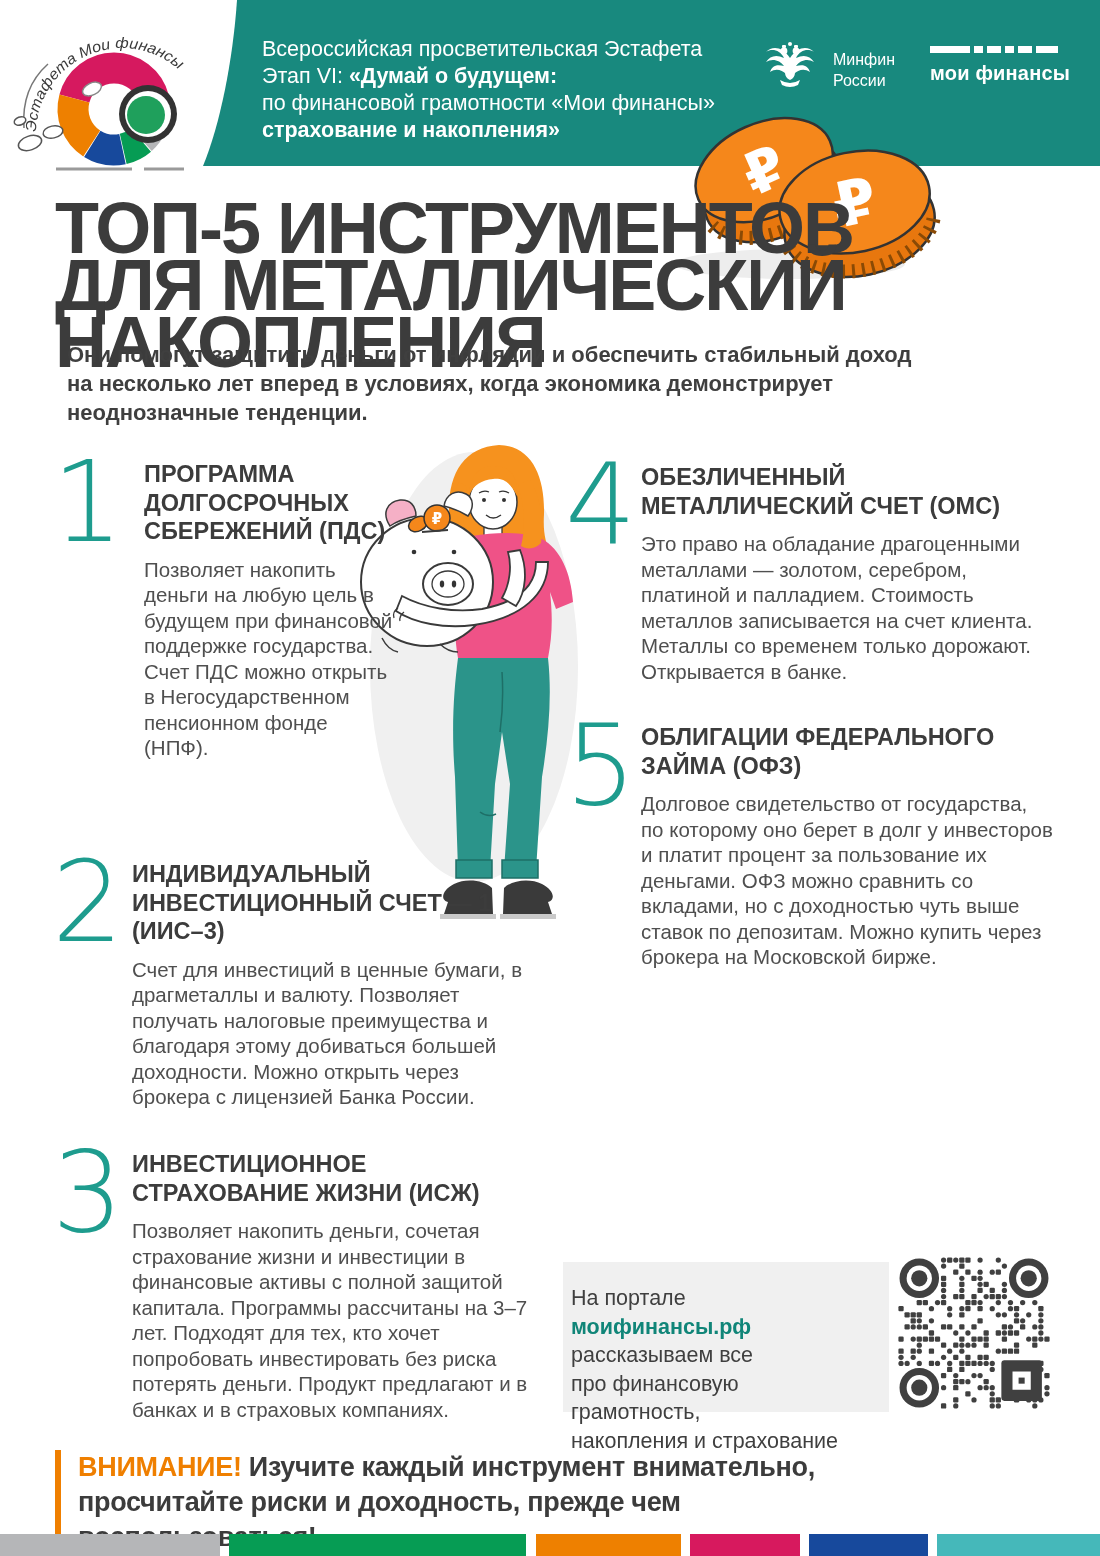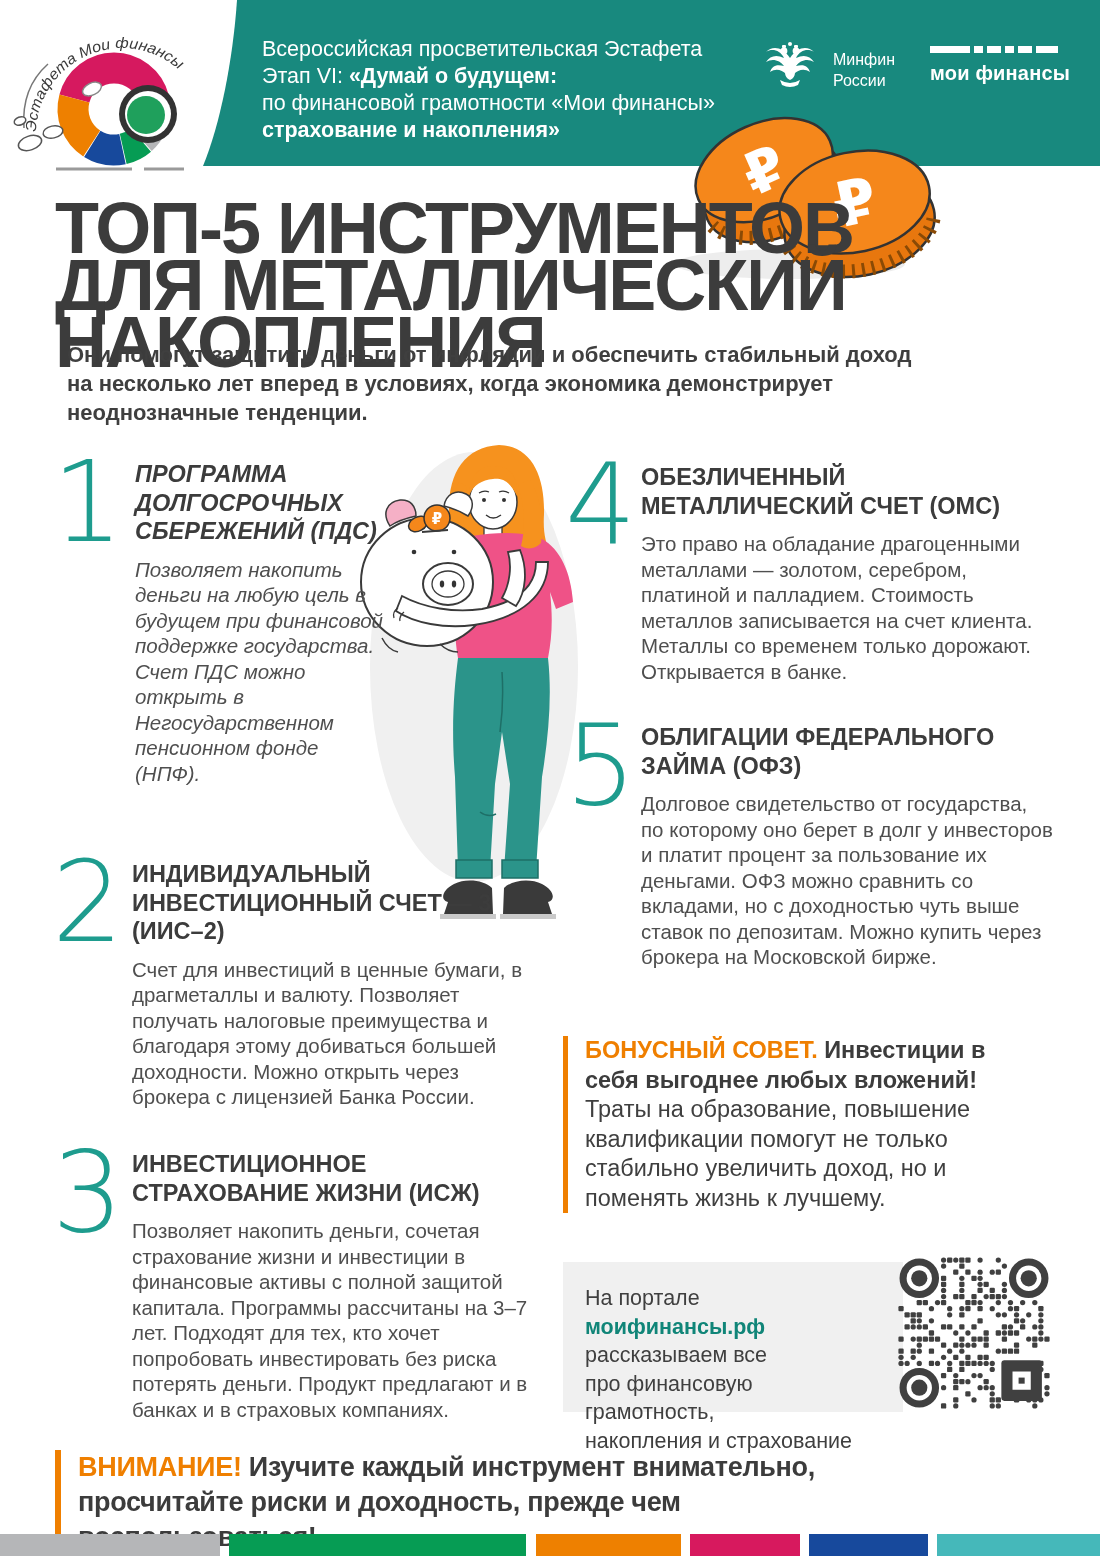--- a/index.html
+++ b/index.html
@@ -22,35 +22,35 @@
               letter-spacing:-2px;color:#3c3c3c;}
   .intro{position:absolute;left:67px;top:340px;width:860px;font-size:22px;line-height:29px;
          font-weight:bold;color:#3f3f3f;}
   
   .item{position:absolute;}
   .item .num{position:absolute;left:0;top:-6px;font-family:"DejaVu Sans","Liberation Sans",sans-serif;
              font-weight:200;font-size:112px;line-height:112px;color:#1E9C8E;}
   .item .txt{position:absolute;top:8px;}
   .item .ttl{font-size:23.5px;line-height:28.5px;font-weight:bold;color:#3c3c3c;}
   .item .bdy{margin-top:11px;font-size:20.5px;line-height:25.5px;color:#4f4f4f;}
-  .i1{left:52px;top:452px;} .i1 .txt{left:83px;width:252px;font-style:italic;}
+  .i1{left:52px;top:452px;} .i1 .txt{left:92px;width:252px;}
   .i2{left:52px;top:852px;} .i2 .txt{left:80px;width:400px;}
   .i3{left:52px;top:1142px;} .i3 .txt{left:80px;width:408px;}
   .i4{left:565px;top:455px;} .i4 .txt{left:76px;width:414px;}
   .i5{left:565px;top:715px;} .i5 .txt{left:76px;width:414px;}
   
   .girl{position:absolute;left:352px;top:432px;}
   
   .bonus{position:absolute;left:563px;top:1036px;width:412px;border-left:5px solid #EF7F00;
          padding-left:17px;font-size:23.5px;line-height:29.5px;color:#3f3f3f;}
   .bonus .or{color:#EF7F00;font-weight:bold;}
   .bonus .bb{font-weight:bold;color:#3c3c3c;}
   
   .portal{position:absolute;left:563px;top:1262px;width:298px;height:128px;background:#f0f0f0;
-          padding:22px 20px 0 22px;font-size:21.5px;line-height:28.5px;color:#3f3f3f;white-space:pre-line;}
+          padding:22px 20px 0 8px;font-size:21.5px;line-height:28.5px;color:#3f3f3f;white-space:pre-line;}
   .portal .lnk{color:#108578;font-weight:bold;}
   .qr{position:absolute;left:898px;top:1257px;}
   
   .warning{position:absolute;left:55px;top:1450px;width:830px;border-left:6px solid #EF7F00;
            padding-left:17px;font-size:27px;line-height:35px;font-weight:bold;color:#3c3c3c;letter-spacing:-0.3px;}
   .warning .or{color:#EF7F00;}
   
   .stripe{position:absolute;bottom:0;height:22px;}
 </style>
 </head>
@@ -207,21 +207,21 @@
   <div class="item i1">
     <div class="num">1</div>
     <div class="txt">
       <div class="ttl">ПРОГРАММА ДОЛГОСРОЧНЫХ СБЕРЕЖЕНИЙ (ПДС)</div>
       <div class="bdy">Позволяет накопить деньги на любую цель в будущем при финансовой поддержке государства. Счет ПДС можно открыть в Негосударственном пенсионном фонде (НПФ).</div>
     </div>
   </div>
   <div class="item i2">
     <div class="num">2</div>
     <div class="txt">
-      <div class="ttl">ИНДИВИДУАЛЬНЫЙ ИНВЕСТИЦИОННЫЙ СЧЕТ — 3 (ИИС–2)</div>
+      <div class="ttl">ИНДИВИДУАЛЬНЫЙ ИНВЕСТИЦИОННЫЙ СЧЕТ — 1 (ИИС–3)</div>
       <div class="bdy">Счет для инвестиций в ценные бумаги, в драгметаллы и валюту. Позволяет получать налоговые преимущества и благодаря этому добиваться большей доходности. Можно открыть через брокера с лицензией Банка России.</div>
     </div>
   </div>
   <div class="item i3">
     <div class="num">3</div>
     <div class="txt">
       <div class="ttl">ИНВЕСТИЦИОННОЕ СТРАХОВАНИЕ ЖИЗНИ (ИСЖ)</div>
       <div class="bdy">Позволяет накопить деньги, сочетая страхование жизни и инвестиции в финансовые активы с полной защитой капитала. Программы рассчитаны на 3–7 лет. Подходят для тех, кто хочет попробовать инвестировать без риска потерять деньги. Продукт предлагают и в банках и в страховых компаниях.</div>
     </div>
   </div>
@@ -233,25 +233,20 @@
     </div>
   </div>
   <div class="item i5">
     <div class="num">5</div>
     <div class="txt">
       <div class="ttl">ОБЛИГАЦИИ ФЕДЕРАЛЬНОГО ЗАЙМА (ОФЗ)</div>
       <div class="bdy">Долговое свидетельство от государства, по которому оно берет в долг у инвесторов и платит процент за пользование их деньгами. ОФЗ можно сравнить со вкладами, но с доходностью чуть выше ставок по депозитам. Можно купить через брокера на Московской бирже.</div>
     </div>
   </div>
 
-  <div class="bonus">
-    <span class="or">БОНУСНЫЙ СОВЕТ.</span>
-    <span class="bb">Инвестиции в себя выгоднее любых вложений!</span>
-    <span>Траты на образование, повышение квалификации помогут не только стабильно увеличить доход, но и поменять жизнь к лучшему.</span>
-  </div>
 
   <div class="portal"><span>На портале</span> <span class="lnk">моифинансы.рф</span> <span>рассказываем все
 про финансовую грамотность,
 накопления и страхование</span></div>
   <svg class="qr" id="qr" width="152" height="152" viewBox="0 0 150 150">
       <g fill="#404040">
         <rect x="42.4" y="0.4" width="5.2" height="5.2" rx="2.6"></rect>
         <rect x="48.4" y="0.4" width="5.2" height="5.2" rx="1.2"></rect>
         <rect x="54.4" y="0.4" width="5.2" height="5.2" rx="2.6"></rect>
         <rect x="60.4" y="0.4" width="5.2" height="5.2" rx="1.2"></rect>

